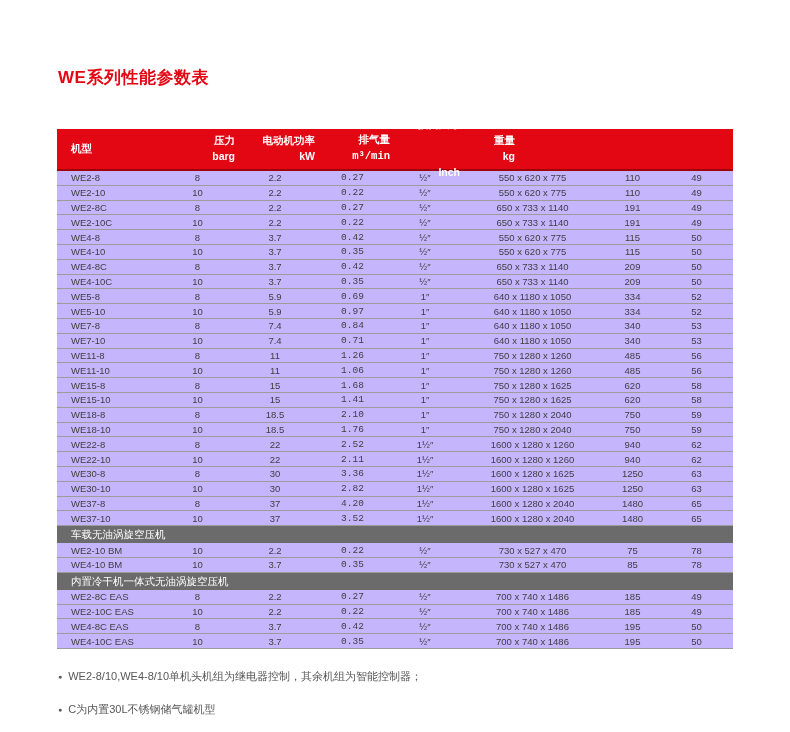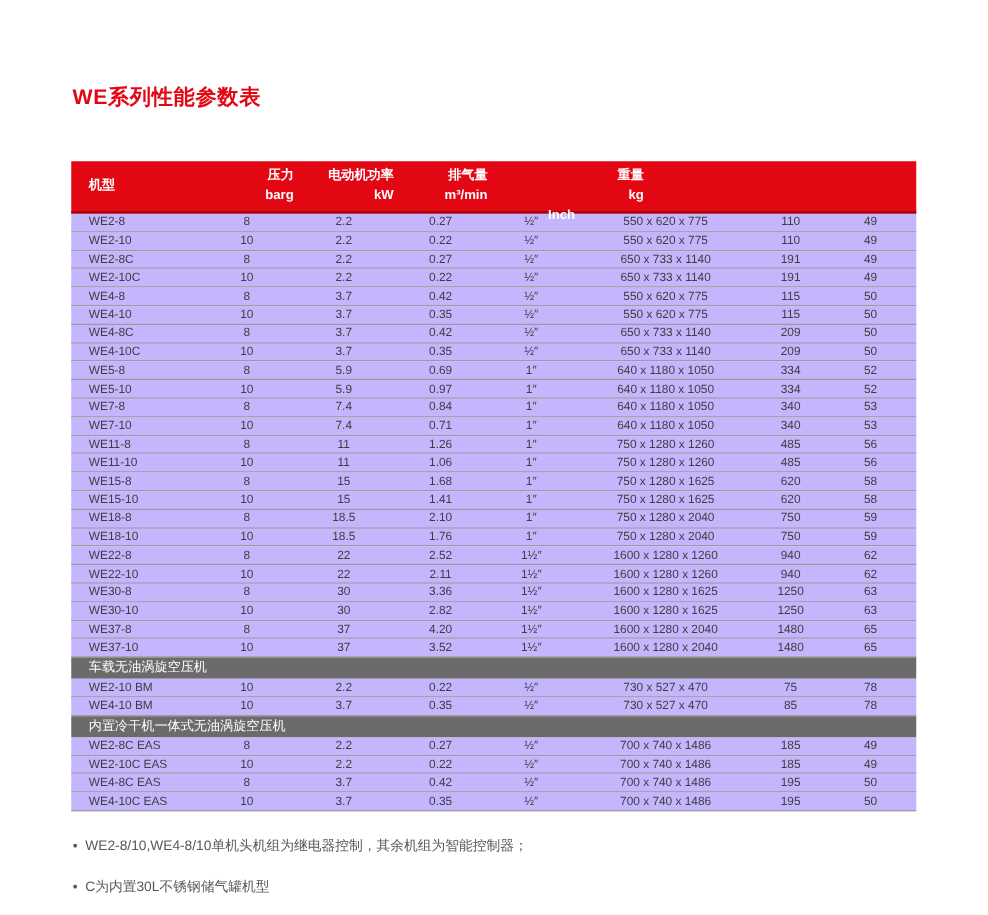--- a/index.html
+++ b/index.html
@@ -39,21 +39,21 @@
     flex-direction:column;
     justify-content:center;
     align-items:flex-end;
     gap:4px;
     line-height:1.1;
   }
   .th.c-model { align-items:flex-start; padding-left:14px; }
   .c-model        { width:103px; }
   .c-pressure     { width:75px;  }
   .c-power        { width:80px;  }
-  .c-displacement { width:75px;  }
+  .c-displacement { width:75px;font-family:Liberation Mono, monospace;  }
   .c-inch         { width:70px;gap:36px;  }
   .c-dims         { width:145px; }
   .c-weight       { width:55px;  }
   .c-noise        { width:73px;  }
   .tr {
     display:flex;
     height:14.8px;
     border-bottom:1px solid #9c9c9c;
     align-items:center;
     background:#c4b5fd;

